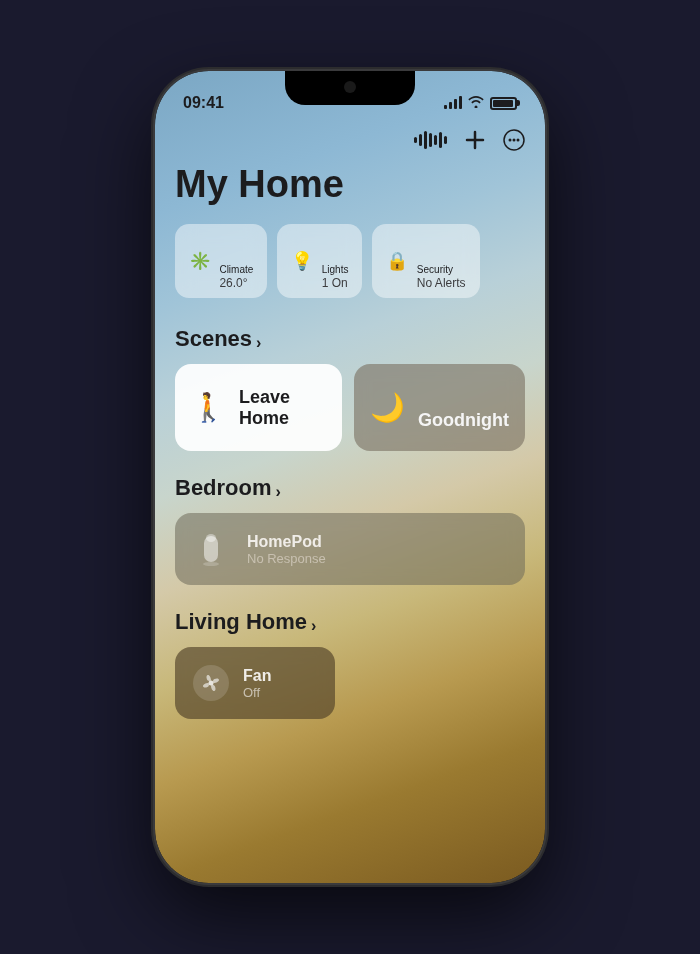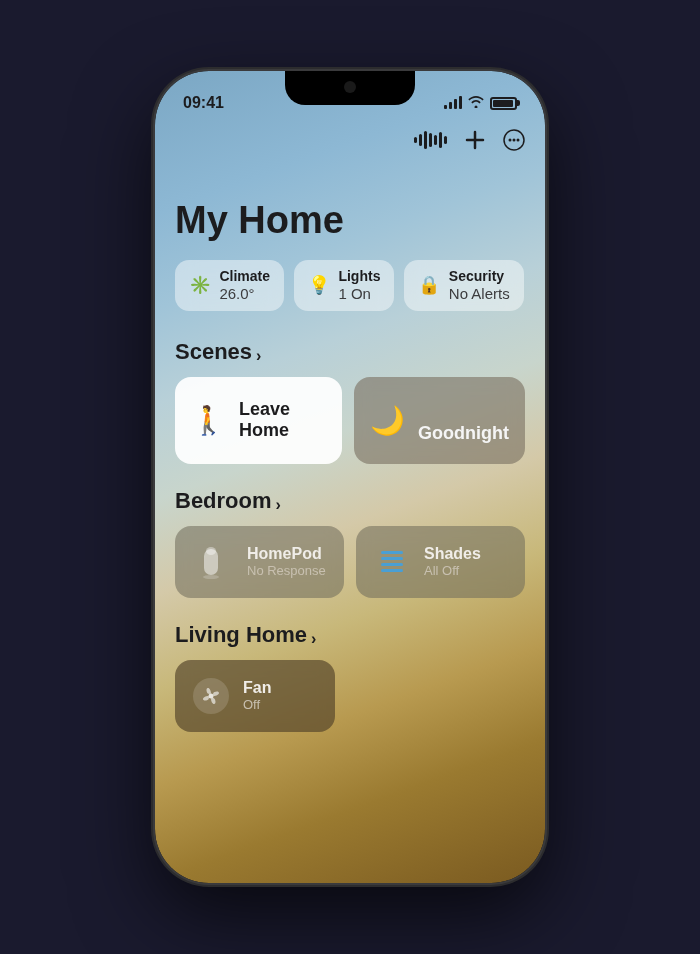--- a/index.html
+++ b/index.html
@@ -187,21 +187,20 @@
       border-radius: 2px;
       width: 3px;
     }
 
     
     .page-title {
       font-size: 38px;
       font-weight: 700;
       color: #1c1c1e;
       margin-bottom: 18px;
-      margin-top: 36px;
     }
 
     
     .category-row {
       display: flex;
       gap: 10px;
       margin-bottom: 28px;
       overflow: visible;
     }
 
@@ -220,28 +219,29 @@
     .pill-icon {
       font-size: 18px;
     }
 
     .pill-text {
       display: flex;
       flex-direction: column;
     }
 
     .pill-label {
-      font-size: 14px;
-      font-weight: 700;
+      font-size: 10px;
+      font-weight: 400;
       color: #1c1c1e;
       line-height: 1.2;
+      margin-top: 32px;
     }
 
     .pill-sub {
-      font-size: 15px;
+      font-size: 12px;
       color: #3c3c3e;
       line-height: 1.2;
     }
 
     
     .section-header {
       display: flex;
       align-items: flex-end;
       gap: 4px;
       margin-bottom: 12px;
@@ -495,34 +495,20 @@
               <rect x="7" y="4" width="14" height="26" rx="7" fill="rgba(255,255,255,0.5)"></rect>
               <rect x="9" y="2" width="10" height="8" rx="5" fill="rgba(255,255,255,0.4)"></rect>
             </svg>
           </div>
           <div class="device-info">
             <span class="device-name">HomePod</span>
             <span class="device-status">No Response</span>
           </div>
         </div>
 
-        <div class="device-card device-card-neutral" style="flex:1;">
-          <div class="device-icon-wrap">
-            <div class="shades-icon">
-              <div class="shade-line"></div>
-              <div class="shade-line"></div>
-              <div class="shade-line"></div>
-              <div class="shade-line"></div>
-            </div>
-          </div>
-          <div class="device-info">
-            <span class="device-name">Shades</span>
-            <span class="device-status">All Off</span>
-          </div>
-        </div>
       </div>
 
       <div class="living-room-section">
         <div class="section-header">
           <span class="section-title">Living Home</span>
           <span class="chevron">›</span>
         </div>
 
         <div style="display:flex; gap:12px;">
 

